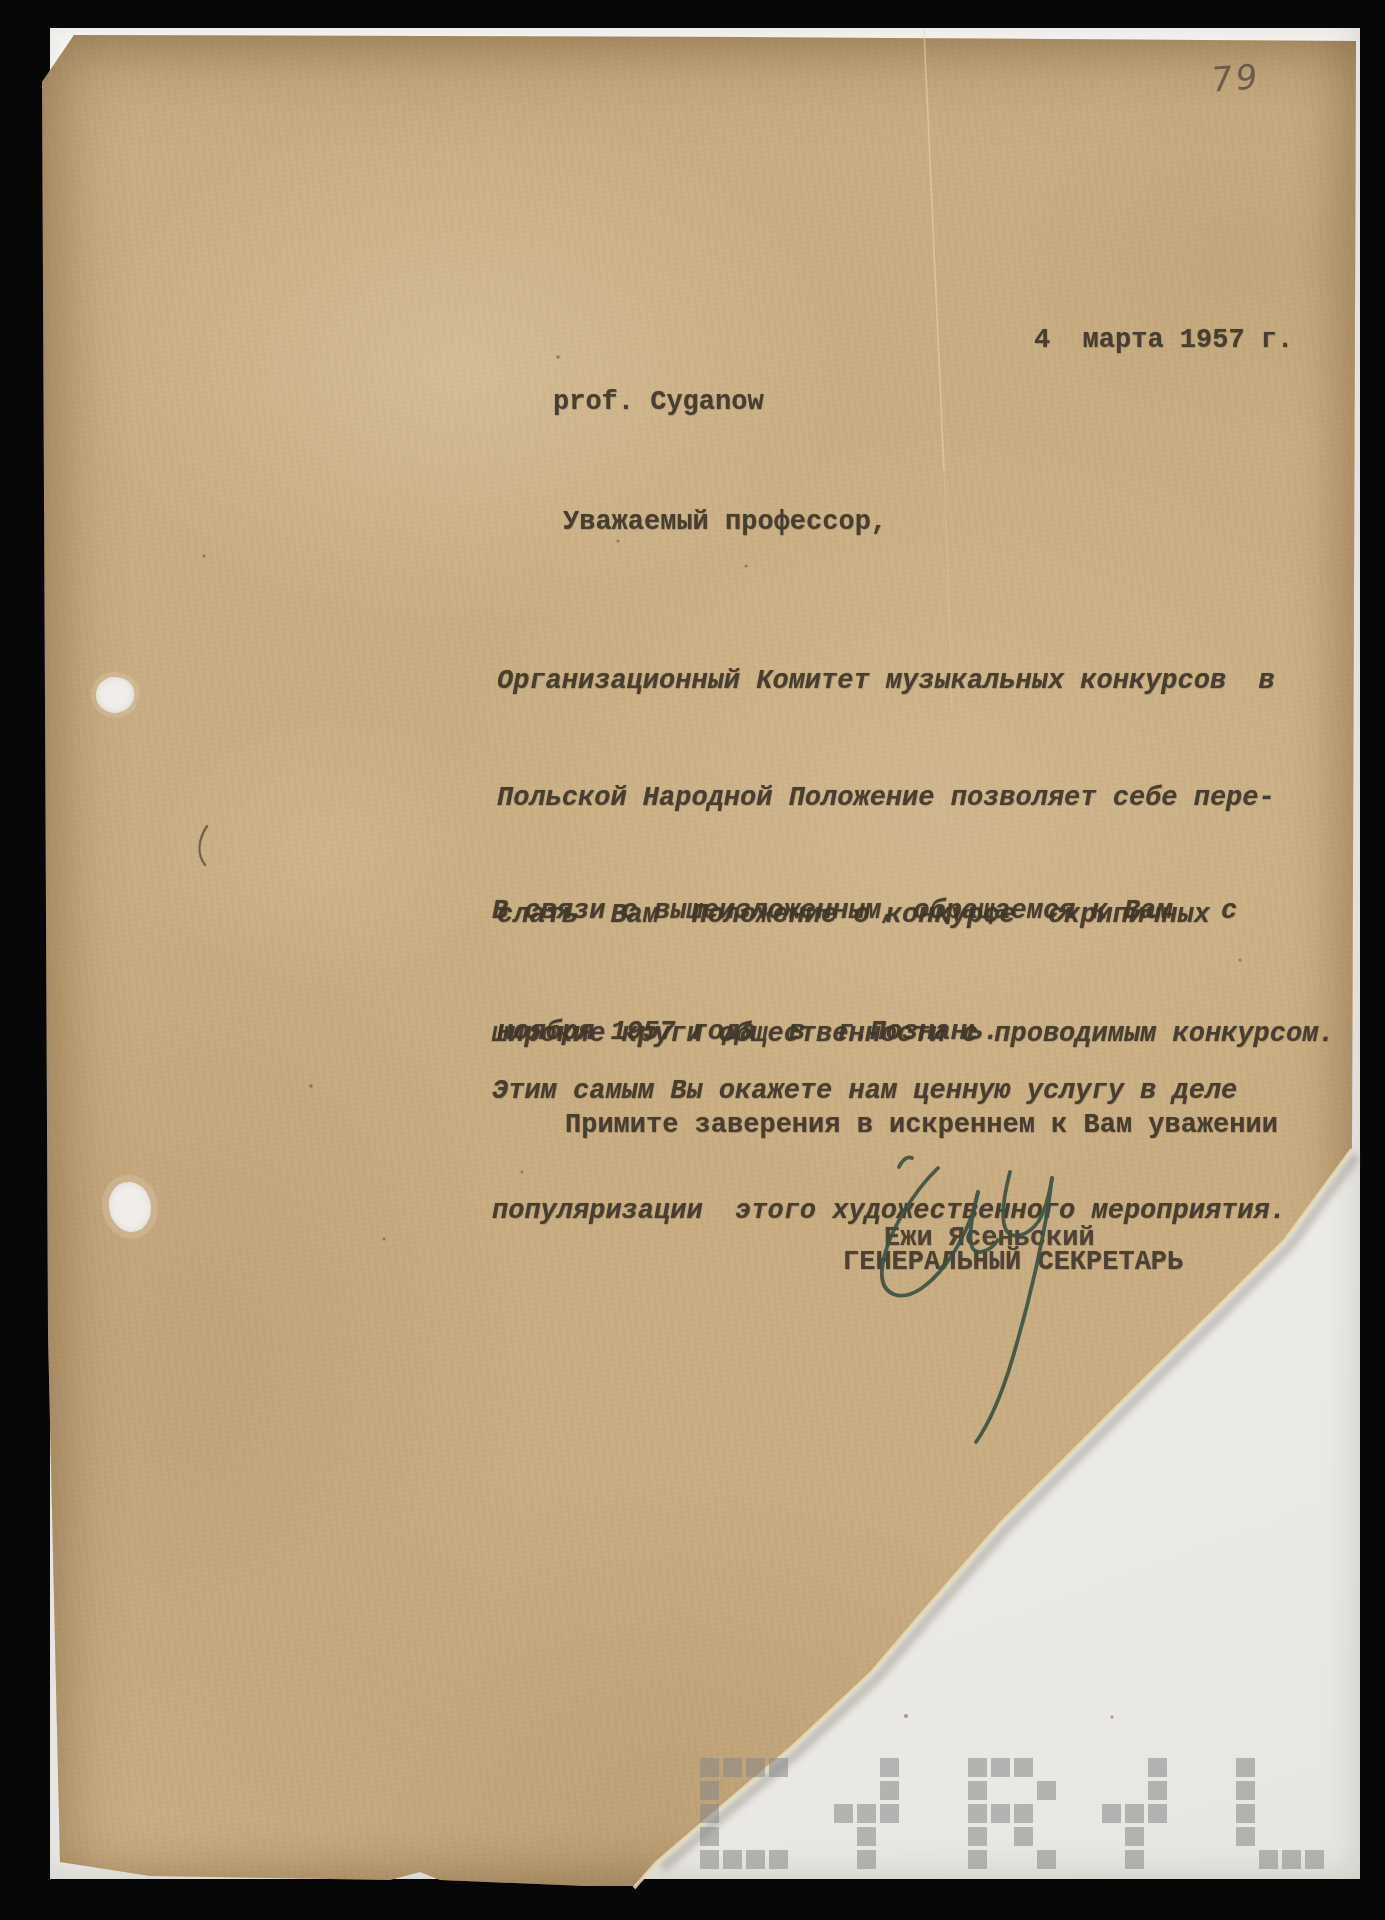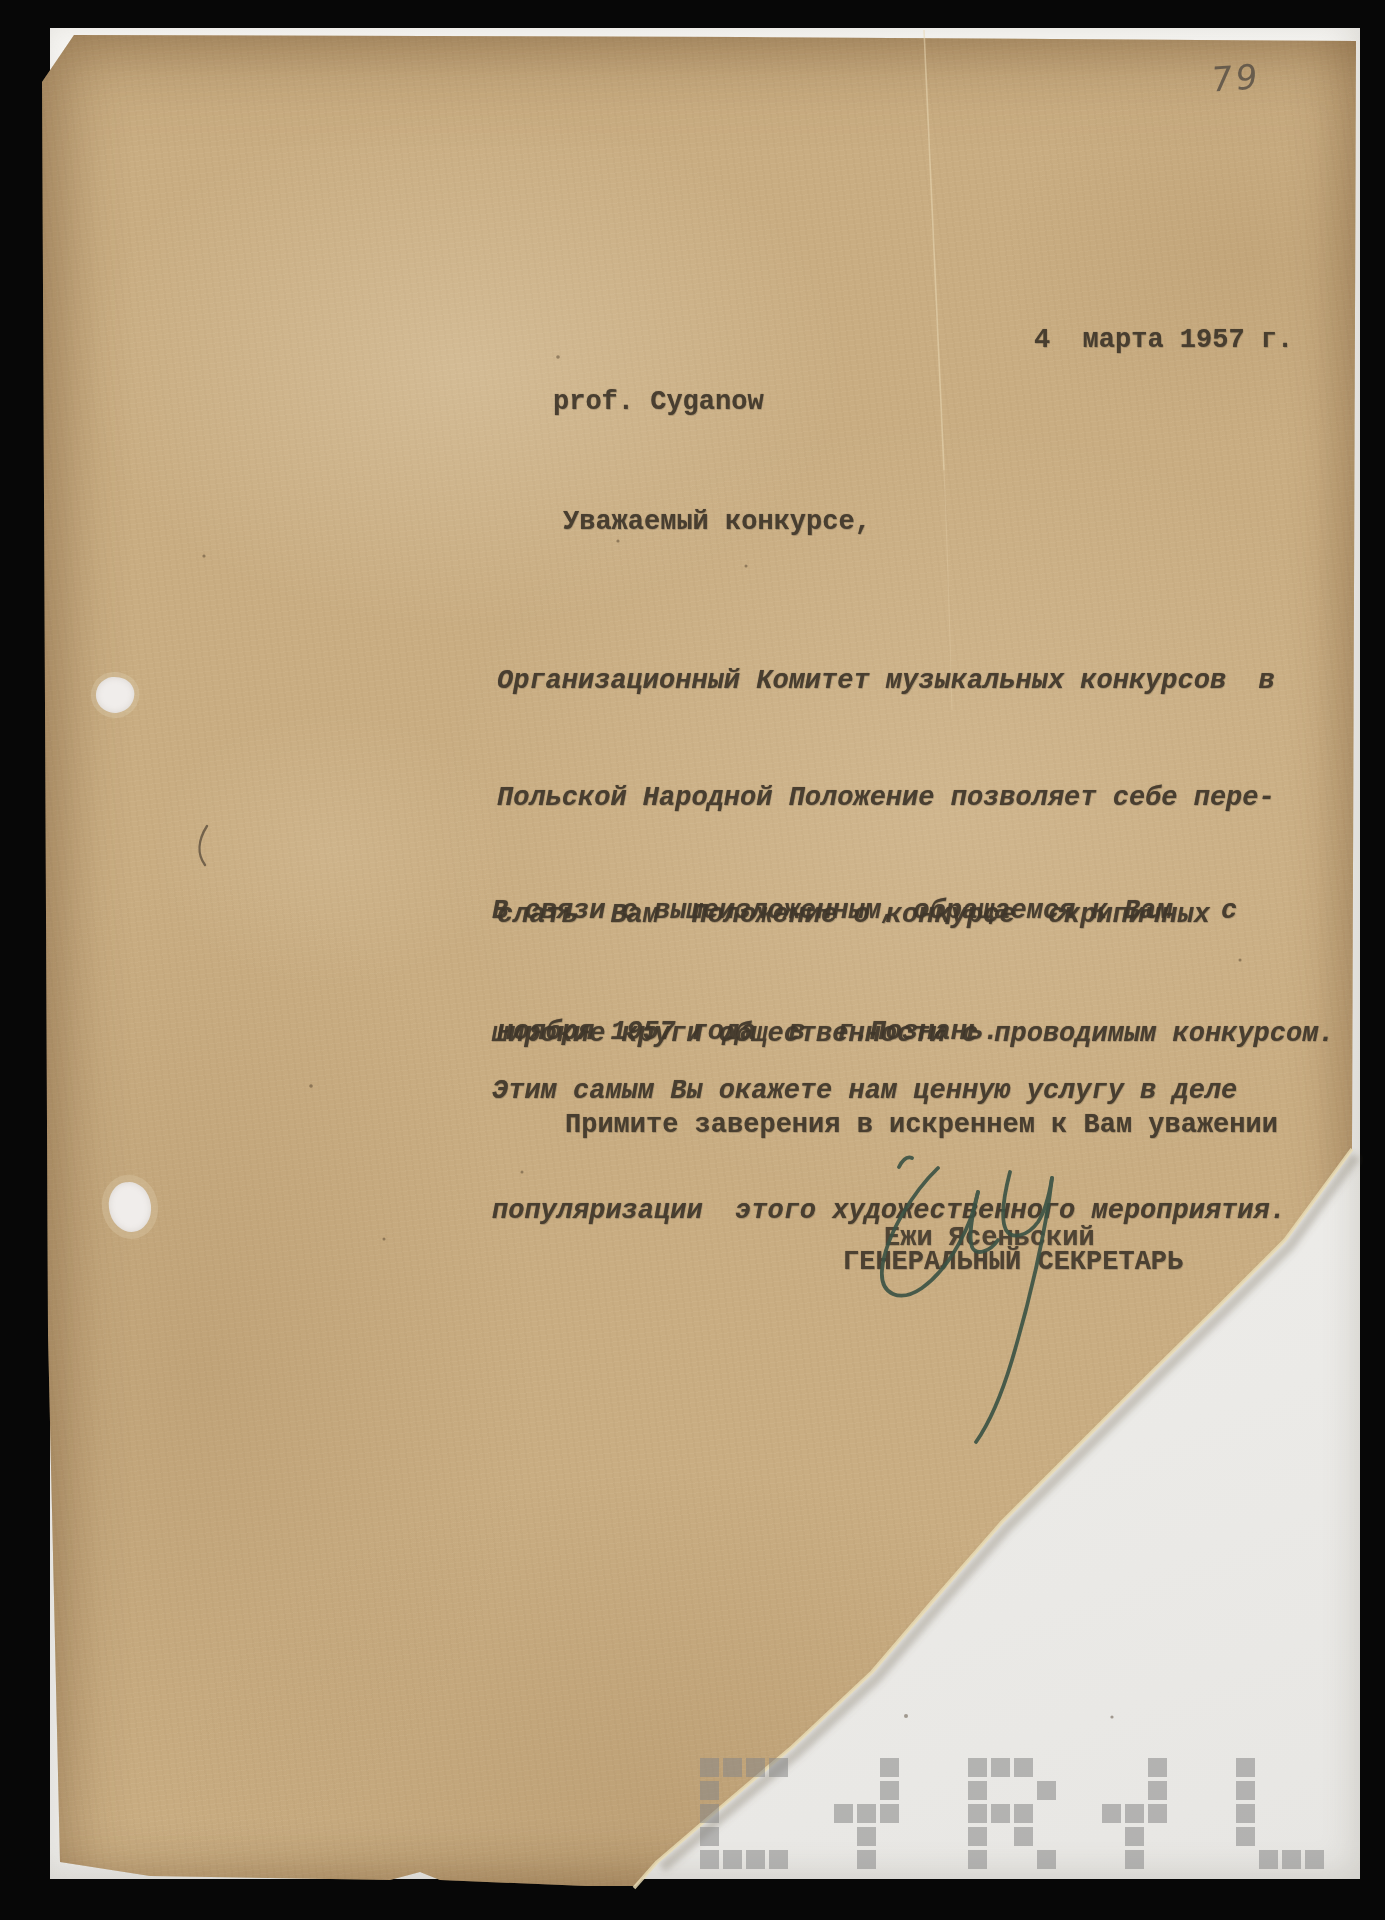--- a/index.html
+++ b/index.html
@@ -82,21 +82,21 @@
   <div class="hole hole-1"></div>
   <div class="hole hole-2"></div>
 
   <div class="text-layer">
     <div class="pencil">79</div>
 
     <div class="typed date">4  марта 1957 г.</div>
 
     <div class="typed recipient">prof. Cyganow</div>
 
-    <div class="typed salutation">Уважаемый конкурсе,</div>
+    <div class="typed salutation">Уважаемый профессор,</div>
 
     <div class="typed para p1">
       <span class="pline" style="display:block">Организационный Комитет музыкальных конкурсов  в</span>
       <span class="pline" style="display:block">Польской Народной Положение позволяет себе пере-</span>
       <span class="pline" style="display:block">слать  Вам  Положение о конкурсе  скрипичных</span>
       <span class="pline" style="display:block">ноября 1957 года  в  г.Познань.</span>
     </div>
 
     <div class="typed para p2">
       <span class="pline" style="display:block">В связи с вышеизложенным, обращаемся к Вам   с</span>

